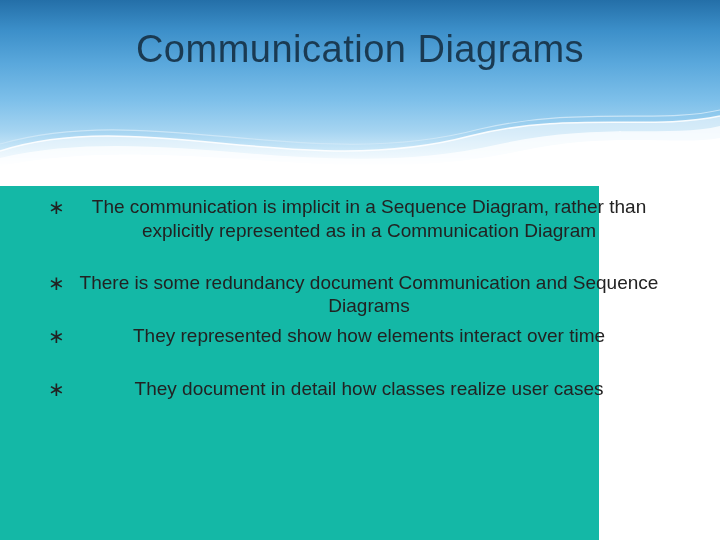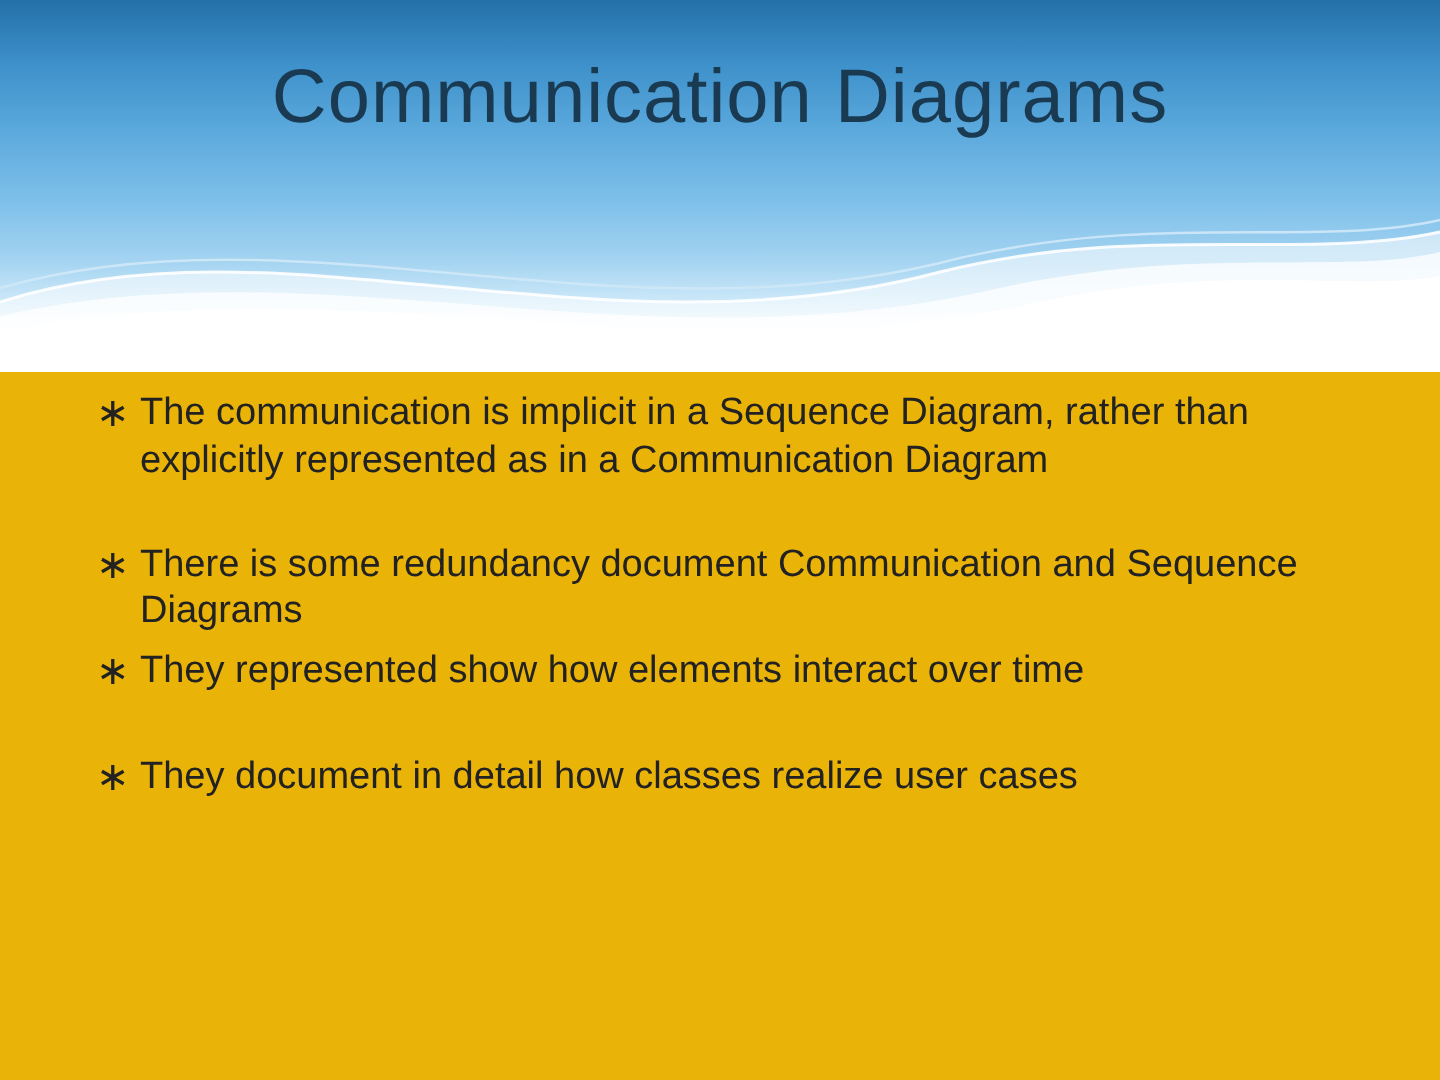--- a/index.html
+++ b/index.html
@@ -6,23 +6,23 @@
     margin: 0;
     padding: 0;
     width: 720px;
     height: 540px;
     font-family: "Segoe UI", "Candara", "Helvetica Neue", Arial, sans-serif;
     background: #ffffff;
     overflow: hidden;
   }
   .slide {
     position: relative;
-    width: 720px;
+    width: 599px;
     height: 540px;
-    background: #eab308;
+    background: #14b8a6;
   }
   .header-band {
     position: absolute;
     top: 0;
     left: 0;
     width: 720px;
     height: 168px;
     background: linear-gradient(to bottom,
       #246fa8 0%,
       #3c8fc9 18%,
@@ -65,20 +65,21 @@
   .body .bullet {
     flex: 0 0 auto;
     width: 22px;
     font-size: 20px;
     line-height: 1.25;
     color: #222;
     text-align: left;
   }
   .body .text {
     flex: 1 1 auto;
+    text-align: center;
   }
   .gap-sm { height: 6px; }
   .gap-lg { height: 28px; }
 </style>
 </head>
 <body>
 
 <div class="slide">
 
   <div class="header-band"></div>

